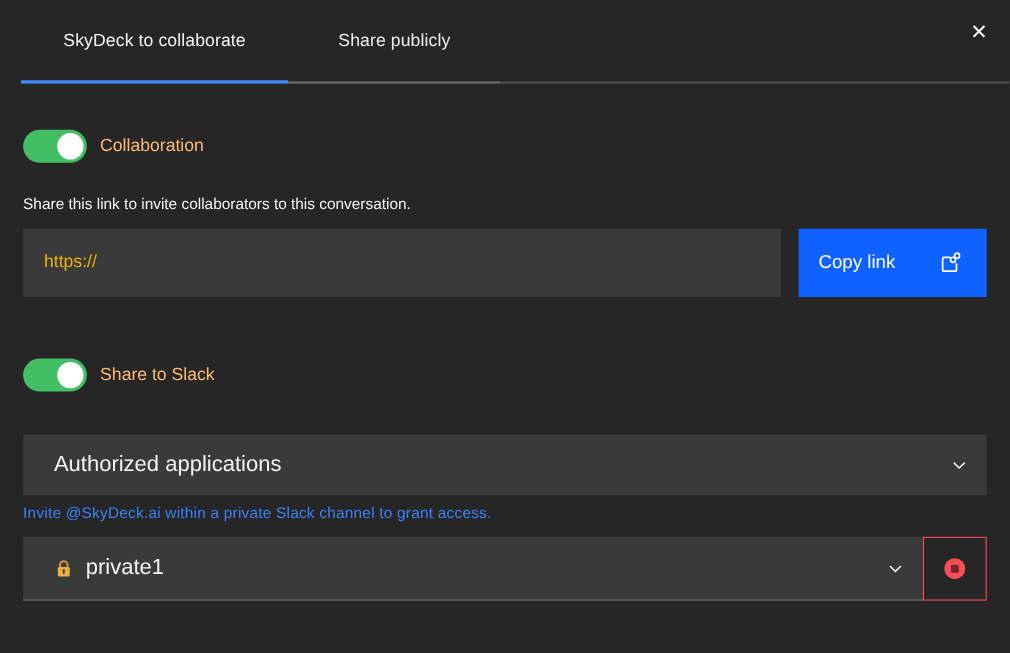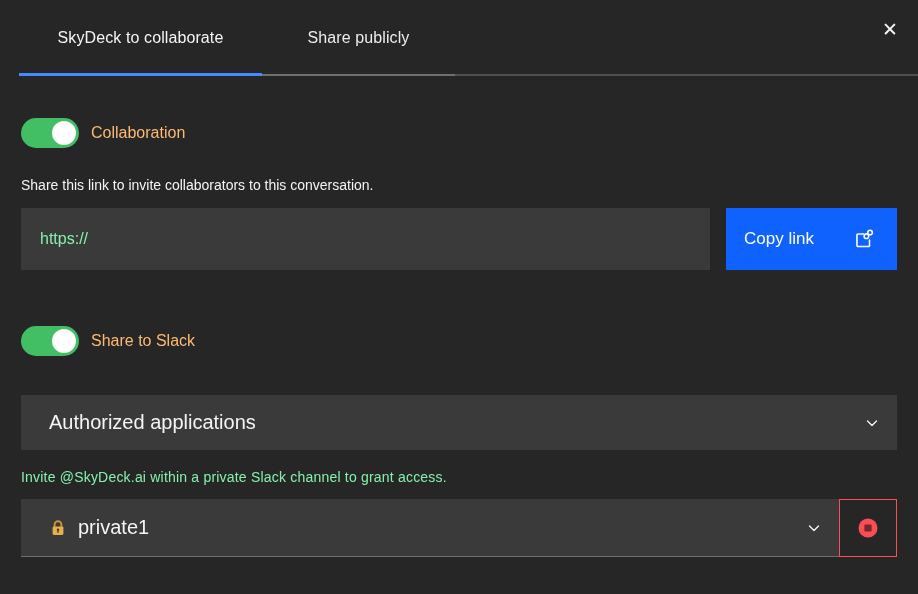--- a/index.html
+++ b/index.html
@@ -60,41 +60,41 @@
     width:24px; height:24px; border-radius:50%; background:#ffffff;
   }
   .toggle-label { margin-left:12px; font-size:16px; color:#fdba74; }
 
   .instruction { margin-top:29px; font-size:14px; color:#f4f4f4; }
 
   .link-row { margin-top:15px; display:flex; gap:16px; height:62px; }
   .link-input {
     flex:1; height:100%;
     background:var(--field); border:none; outline:none;
-    color:#86efac; font-size:16px; font-family:"Liberation Sans", sans-serif;
+    color:#eab308; font-size:16px; font-family:"Liberation Sans", sans-serif;
     padding:4px 19px;
   }
   .copy-btn {
     flex:none; width:171px; height:100%;
     background:var(--blue); border:none; cursor:pointer;
     color:#ffffff; font-size:17px; font-family:"Liberation Sans", sans-serif;
     display:flex; align-items:center; justify-content:space-between;
     padding:0 22px 0 18px; text-align:left;
   }
 
   .dropdown {
     height:55px; background:var(--field);
     display:flex; align-items:center;
     padding:0 17px 0 28px;
     font-size:20px; color:#f4f4f4; cursor:pointer;
   }
   .dropdown .dd-value { flex:1; }
   .dropdown-apps { margin-top:39px; }
 
-  .helper { margin-top:19px; font-size:14px; color:#86efac; letter-spacing:.2px; }
+  .helper { margin-top:8px; font-size:14px; color:#3b82f6; letter-spacing:.2px; }
 
   .channel-row { margin-top:14px; display:flex; }
   .dropdown-channel {
     flex:1; height:58px;
     border-bottom:1px solid #6f6f6f;
     gap:11px;
   }
   .remove-btn {
     flex:none; width:58px; height:58px;
     background:transparent; border:1px solid var(--red);

